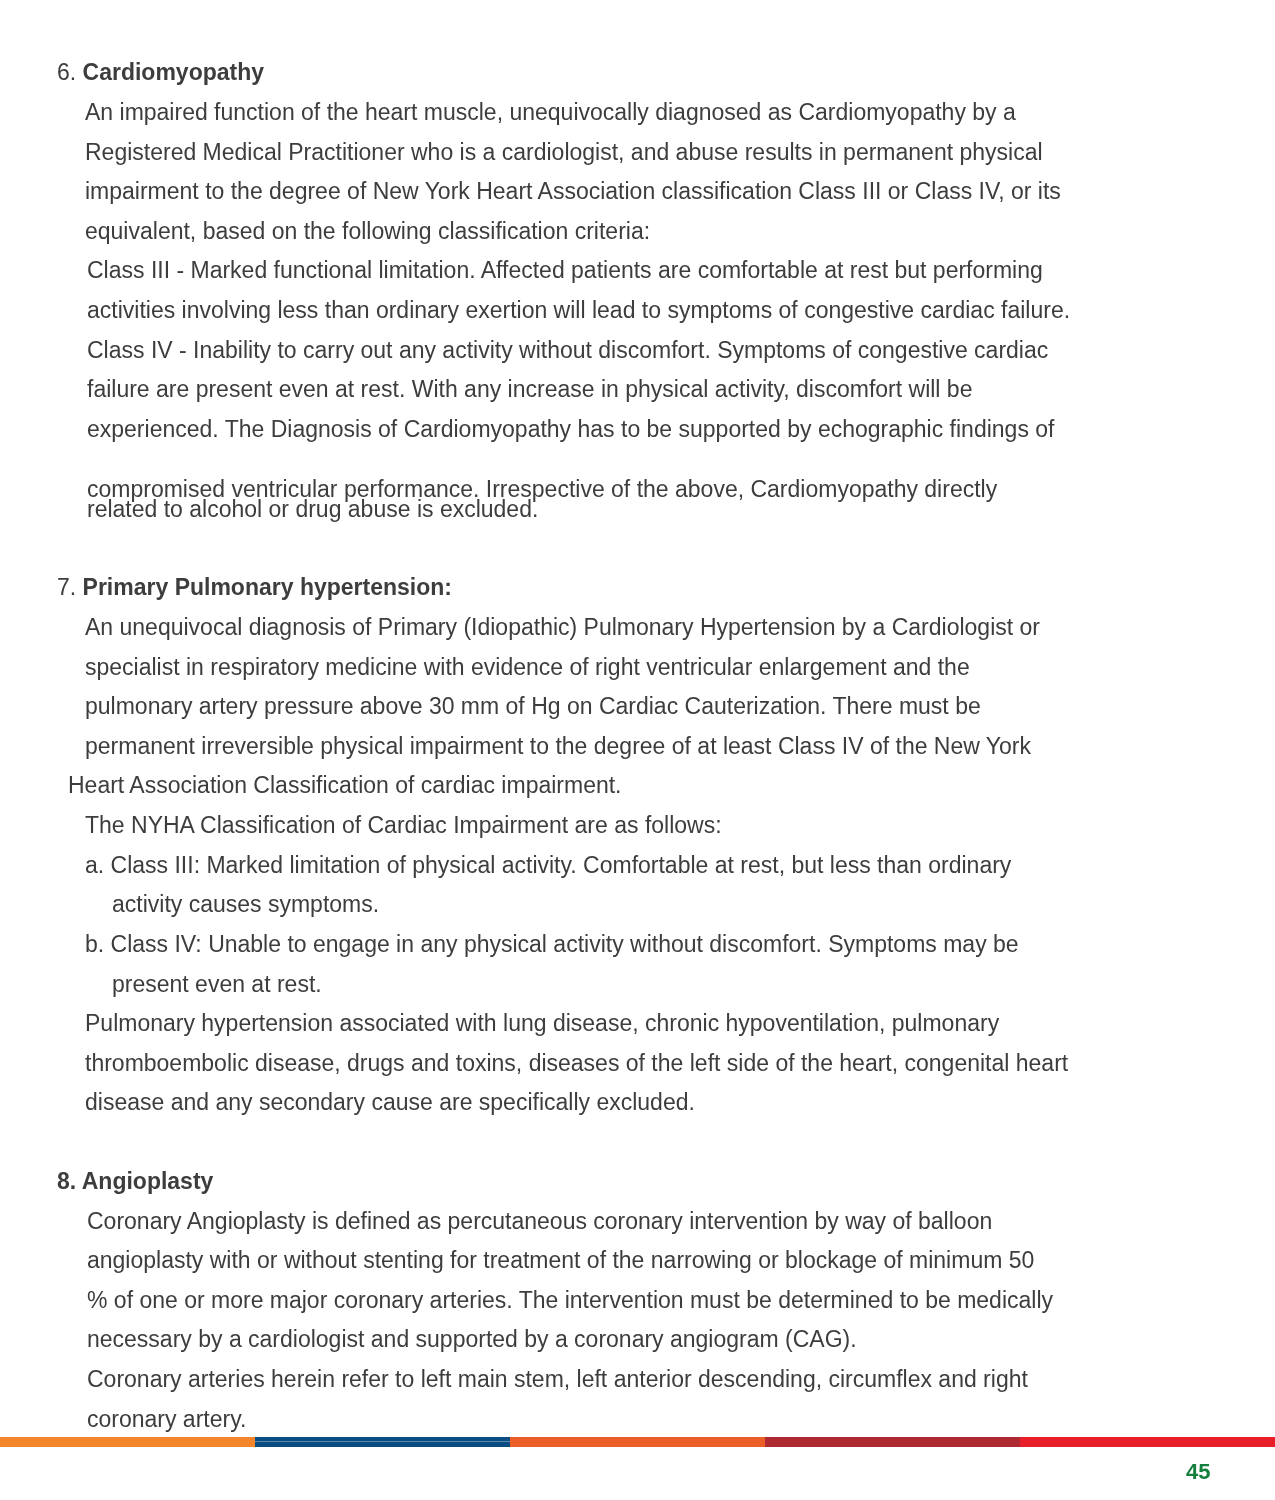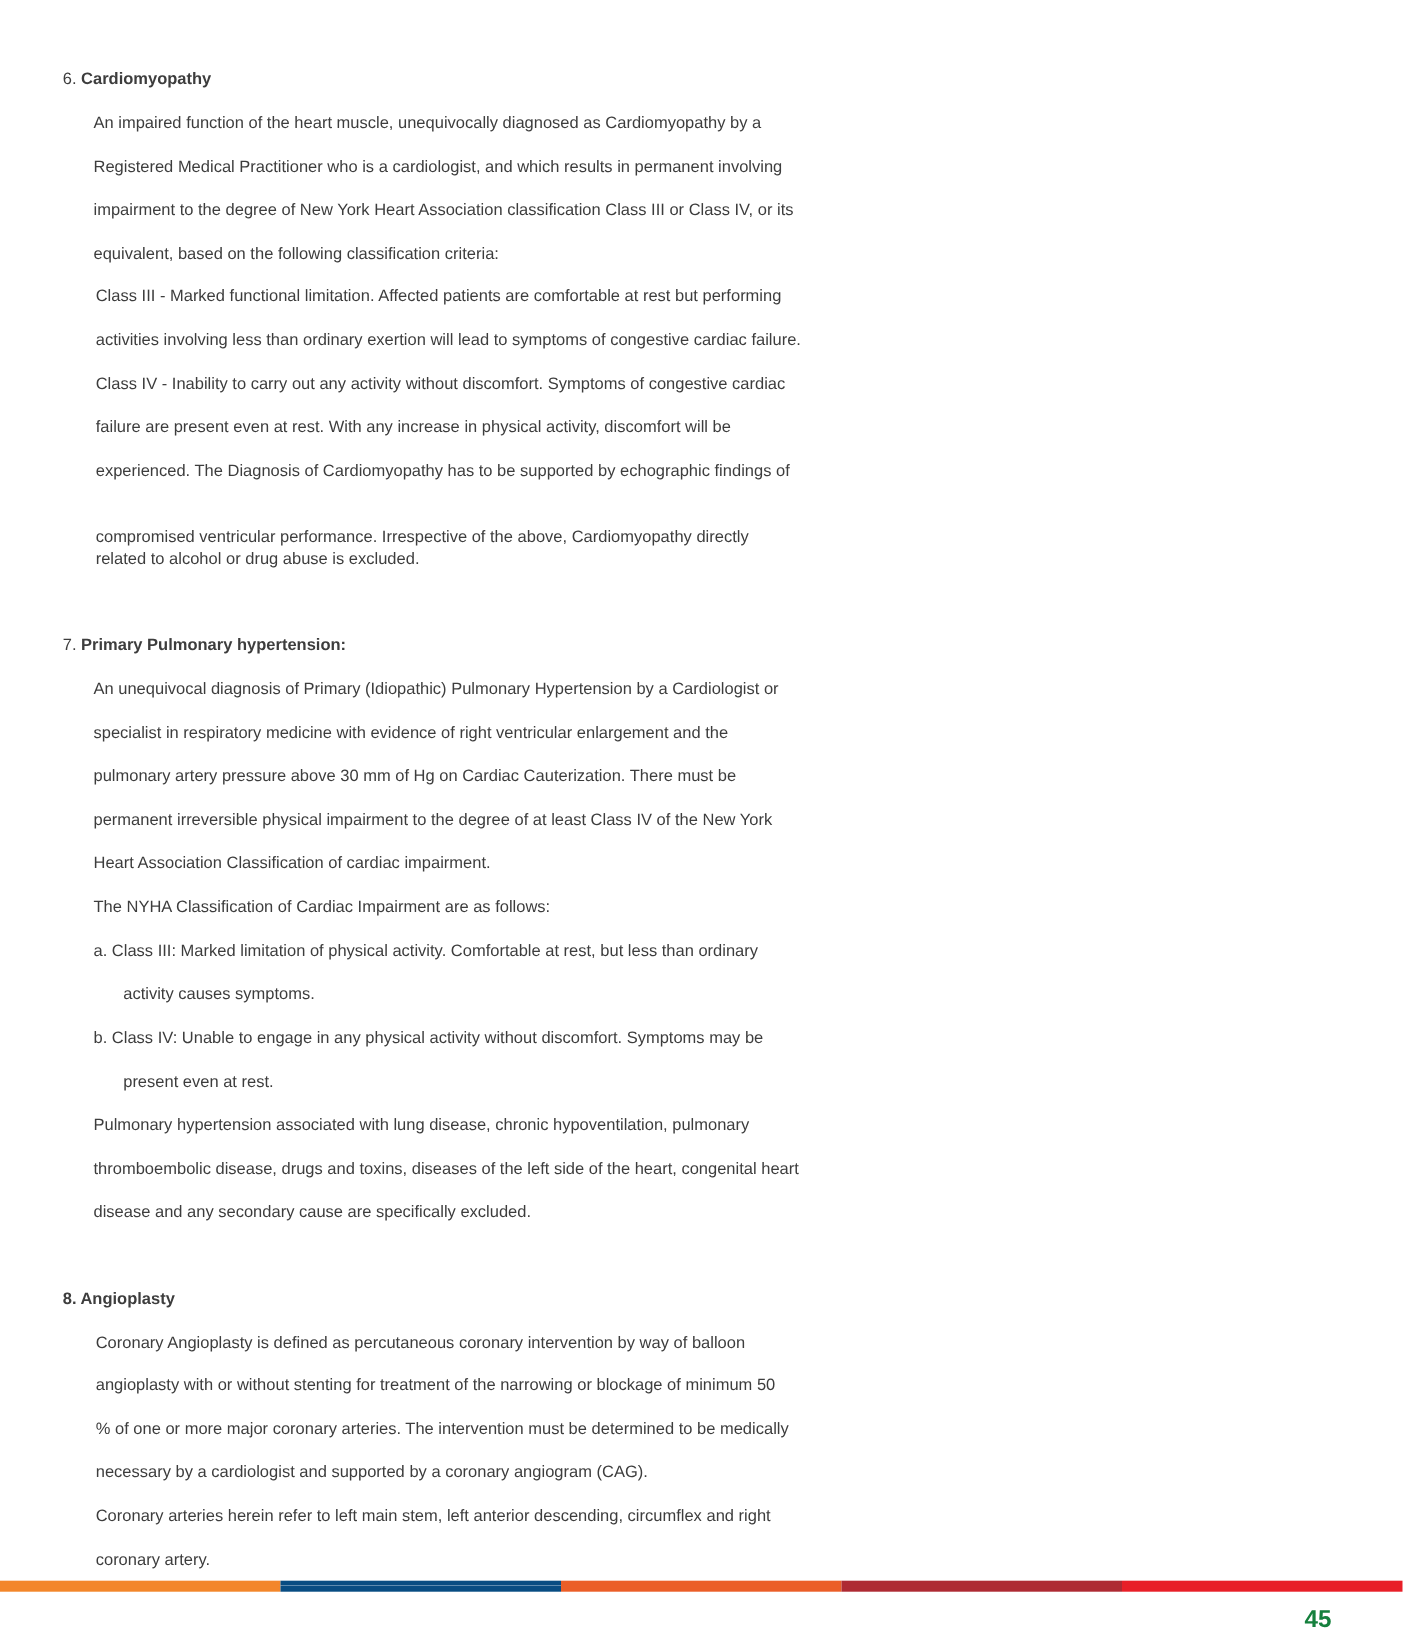--- a/index.html
+++ b/index.html
@@ -3,61 +3,61 @@
 <meta charset="utf-8">
 <style>
   html, body { margin: 0; padding: 0; }
   body {
     width: 1275px; height: 1500px; background: #ffffff; position: relative; overflow: hidden;
     font-family: "Liberation Sans", "DejaVu Sans", sans-serif;
     color: #3d3d3d;
   }
   .line {
     position: absolute; white-space: nowrap;
-    font-size: 15px; line-height: 28px;
+    font-size: 23px; line-height: 28px;
   }
   .head { font-weight: bold; }
   .num { font-weight: normal; }
   .bar {
     position: absolute; left: 0; top: 1437px; width: 1275px; height: 10px; display: flex;
   }
   .seg { flex: 1; height: 100%; }
   .seg.navy { background-image: linear-gradient(to bottom, transparent 4px, rgba(255,255,255,0.35) 4px, rgba(255,255,255,0.35) 5px, transparent 5px); }
   .pagenum {
     position: absolute; left: 1186px; top: 1459px; font-size: 22px; font-weight: bold; color: #15803d;
   }
 </style>
 </head>
 <body>
 
 <div class="line head" style="left:57px;top:58px;">
   <span class="num">6.</span>
   <span>Cardiomyopathy</span>
 </div>
 <div class="line" style="left:85px;top:98px;">An impaired function of the heart muscle, unequivocally diagnosed as Cardiomyopathy by a</div>
-<div class="line" style="left:85px;top:138px;">Registered Medical Practitioner who is a cardiologist, and which results in permanent involving</div>
+<div class="line" style="left:85px;top:138px;">Registered Medical Practitioner who is a cardiologist, and abuse results in permanent physical</div>
 <div class="line" style="left:85px;top:177px;">impairment to the degree of New York Heart Association classification Class III or Class IV, or its</div>
 <div class="line" style="left:85px;top:217px;">equivalent, based on the following classification criteria:</div>
 <div class="line" style="left:87px;top:256px;">Class III - Marked functional limitation. Affected patients are comfortable at rest but performing</div>
 <div class="line" style="left:87px;top:296px;">activities involving less than ordinary exertion will lead to symptoms of congestive cardiac failure.</div>
 <div class="line" style="left:87px;top:336px;">Class IV - Inability to carry out any activity without discomfort. Symptoms of congestive cardiac</div>
 <div class="line" style="left:87px;top:375px;">failure are present even at rest. With any increase in physical activity, discomfort will be</div>
 <div class="line" style="left:87px;top:415px;">experienced. The Diagnosis of Cardiomyopathy has to be supported by echographic findings of</div>
 <div class="line" style="left:87px;top:455px;margin-top:20px;">compromised ventricular performance. Irrespective of the above, Cardiomyopathy directly</div>
 <div class="line" style="left:87px;top:495px;">related to alcohol or drug abuse is excluded.</div>
 
 <div class="line head" style="left:57px;top:573px;">
   <span class="num">7.</span>
   <span>Primary Pulmonary hypertension:</span>
 </div>
 <div class="line" style="left:85px;top:613px;">An unequivocal diagnosis of Primary (Idiopathic) Pulmonary Hypertension by a Cardiologist or</div>
 <div class="line" style="left:85px;top:653px;">specialist in respiratory medicine with evidence of right ventricular enlargement and the</div>
 <div class="line" style="left:85px;top:692px;">pulmonary artery pressure above 30 mm of Hg on Cardiac Cauterization. There must be</div>
 <div class="line" style="left:85px;top:732px;">permanent irreversible physical impairment to the degree of at least Class IV of the New York</div>
-<div class="line" style="left:85px;top:771px;">Heart Association Classification of cardiac impairment.</div>
+<div class="line" style="left:68px;top:771px;">Heart Association Classification of cardiac impairment.</div>
 <div class="line" style="left:85px;top:811px;">The NYHA Classification of Cardiac Impairment are as follows:</div>
 <div class="line" style="left:85px;top:851px;text-align:right;">a. Class III: Marked limitation of physical activity. Comfortable at rest, but less than ordinary</div>
 <div class="line" style="left:112px;top:890px;">activity causes symptoms.</div>
 <div class="line" style="left:85px;top:930px;">b. Class IV: Unable to engage in any physical activity without discomfort. Symptoms may be</div>
 <div class="line" style="left:112px;top:970px;">present even at rest.</div>
 <div class="line" style="left:85px;top:1009px;">Pulmonary hypertension associated with lung disease, chronic hypoventilation, pulmonary</div>
 <div class="line" style="left:85px;top:1049px;">thromboembolic disease, drugs and toxins, diseases of the left side of the heart, congenital heart</div>
 <div class="line" style="left:85px;top:1088px;">disease and any secondary cause are specifically excluded.</div>
 
 <div class="line head" style="left:57px;top:1167px;">

